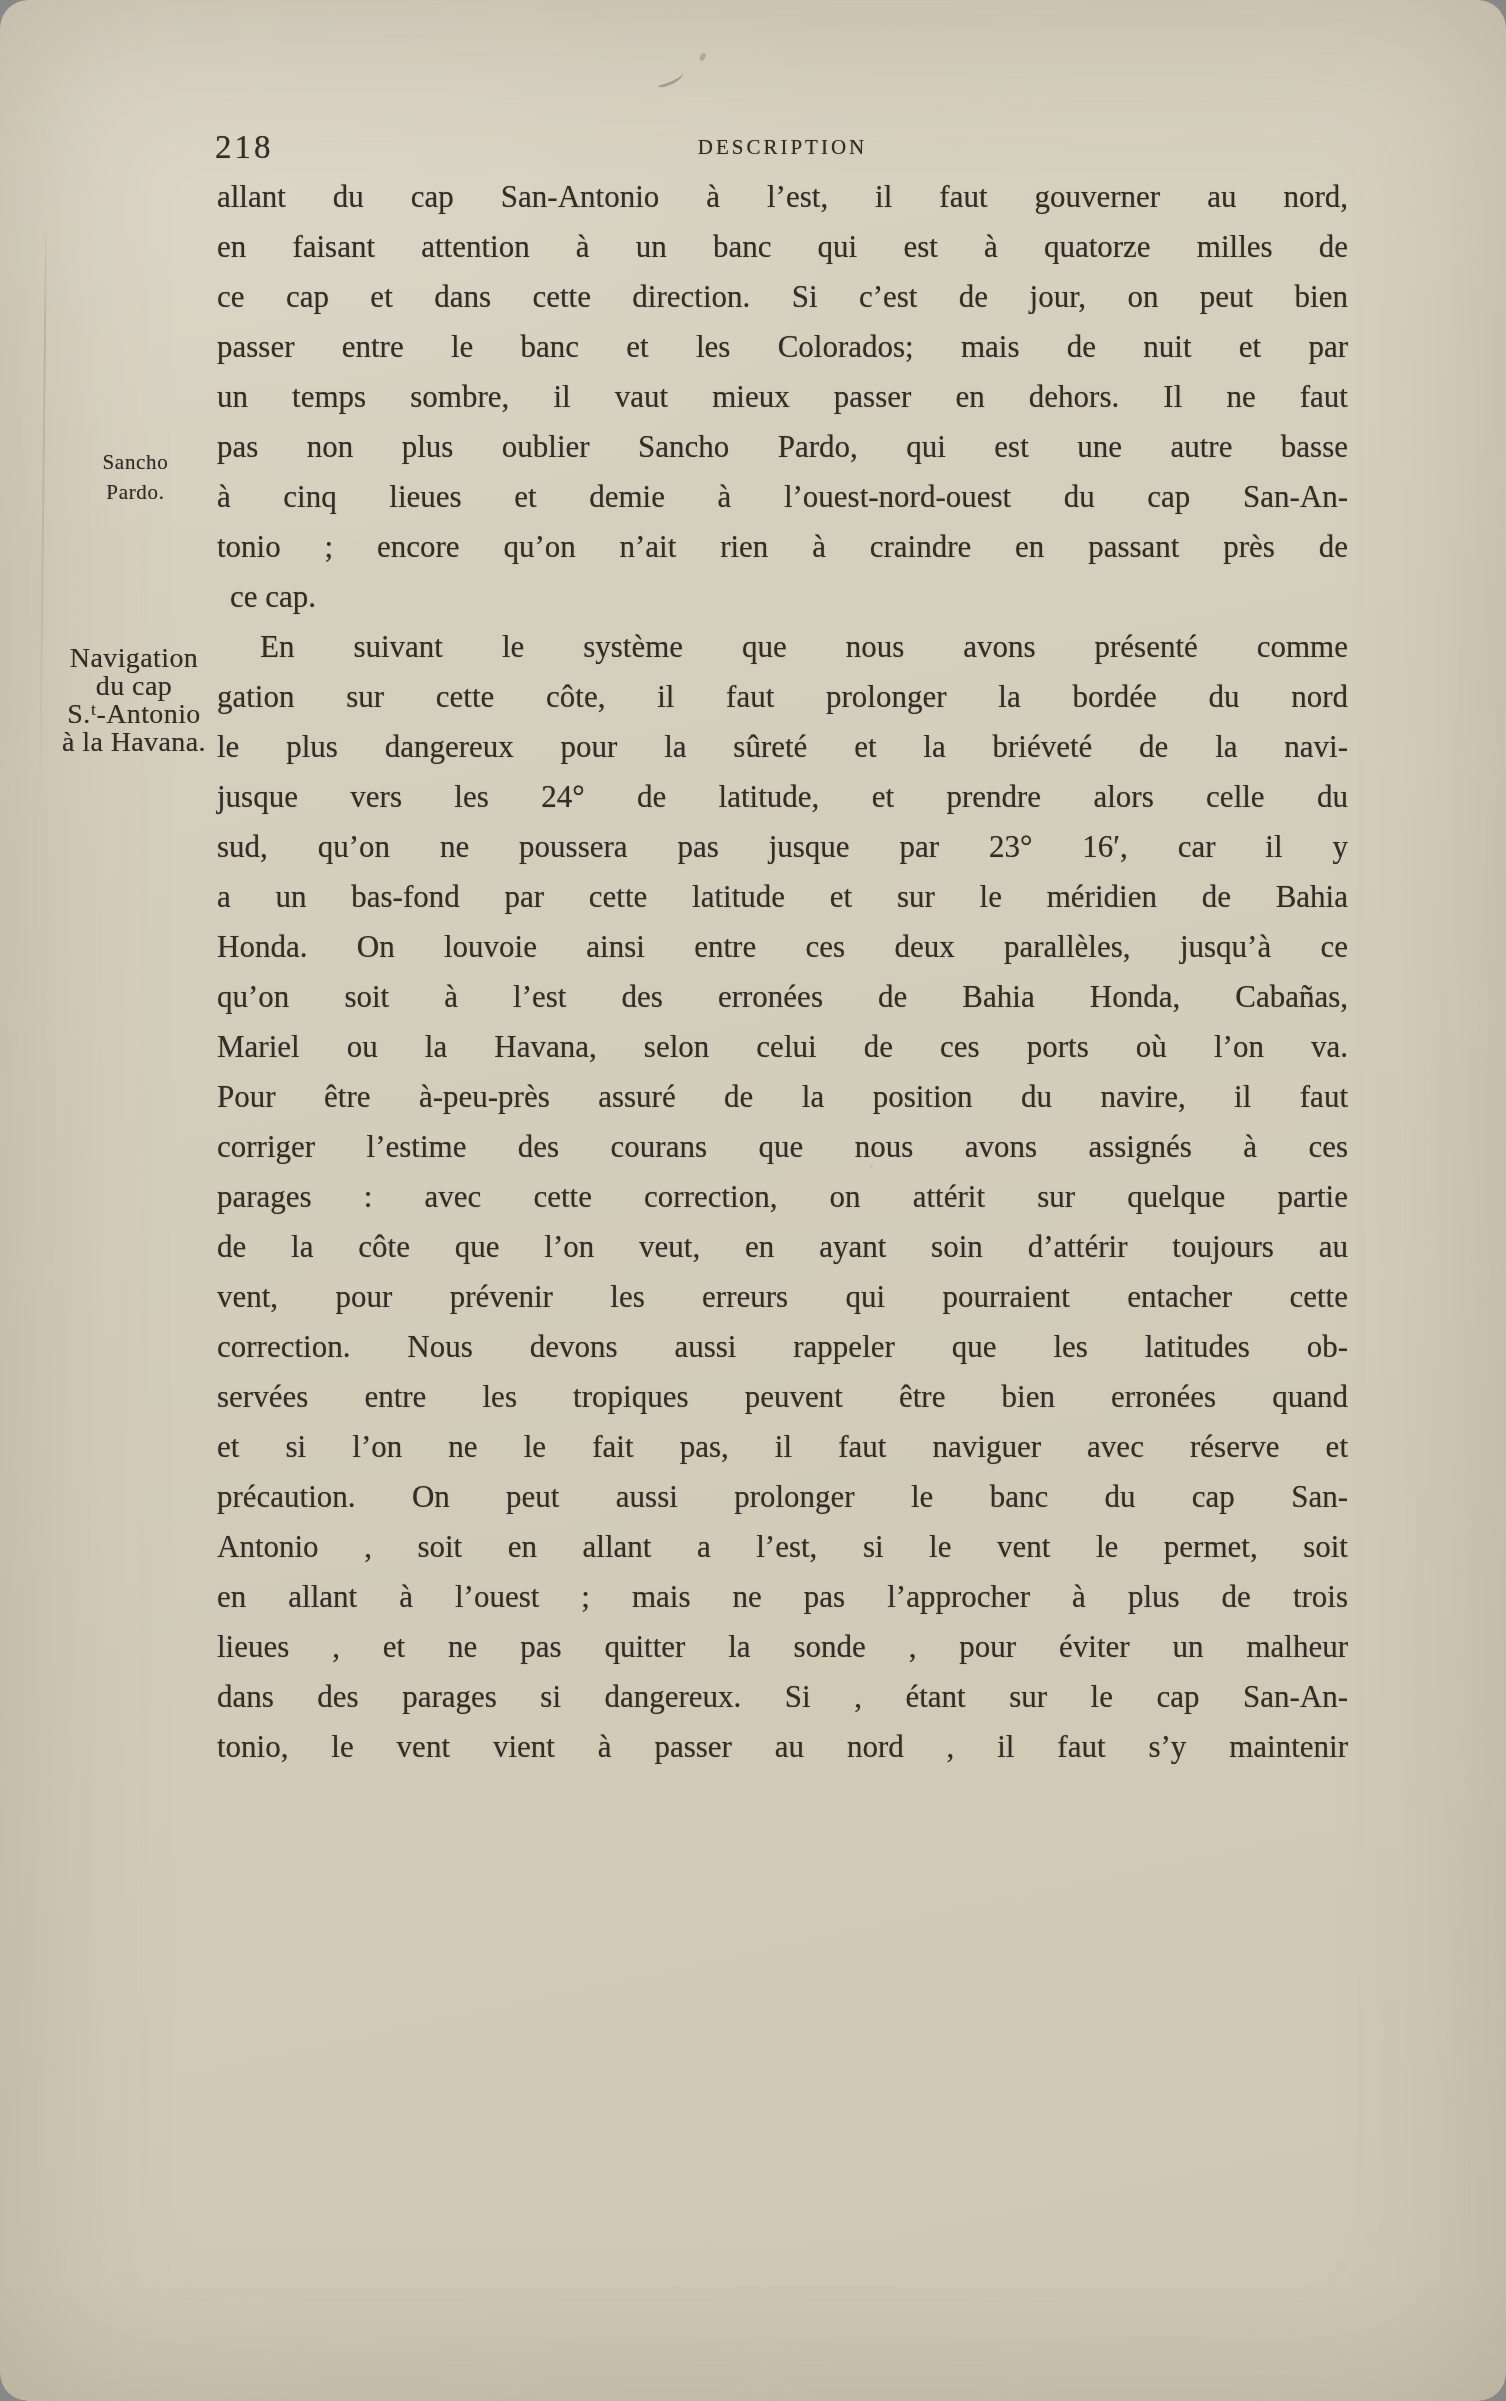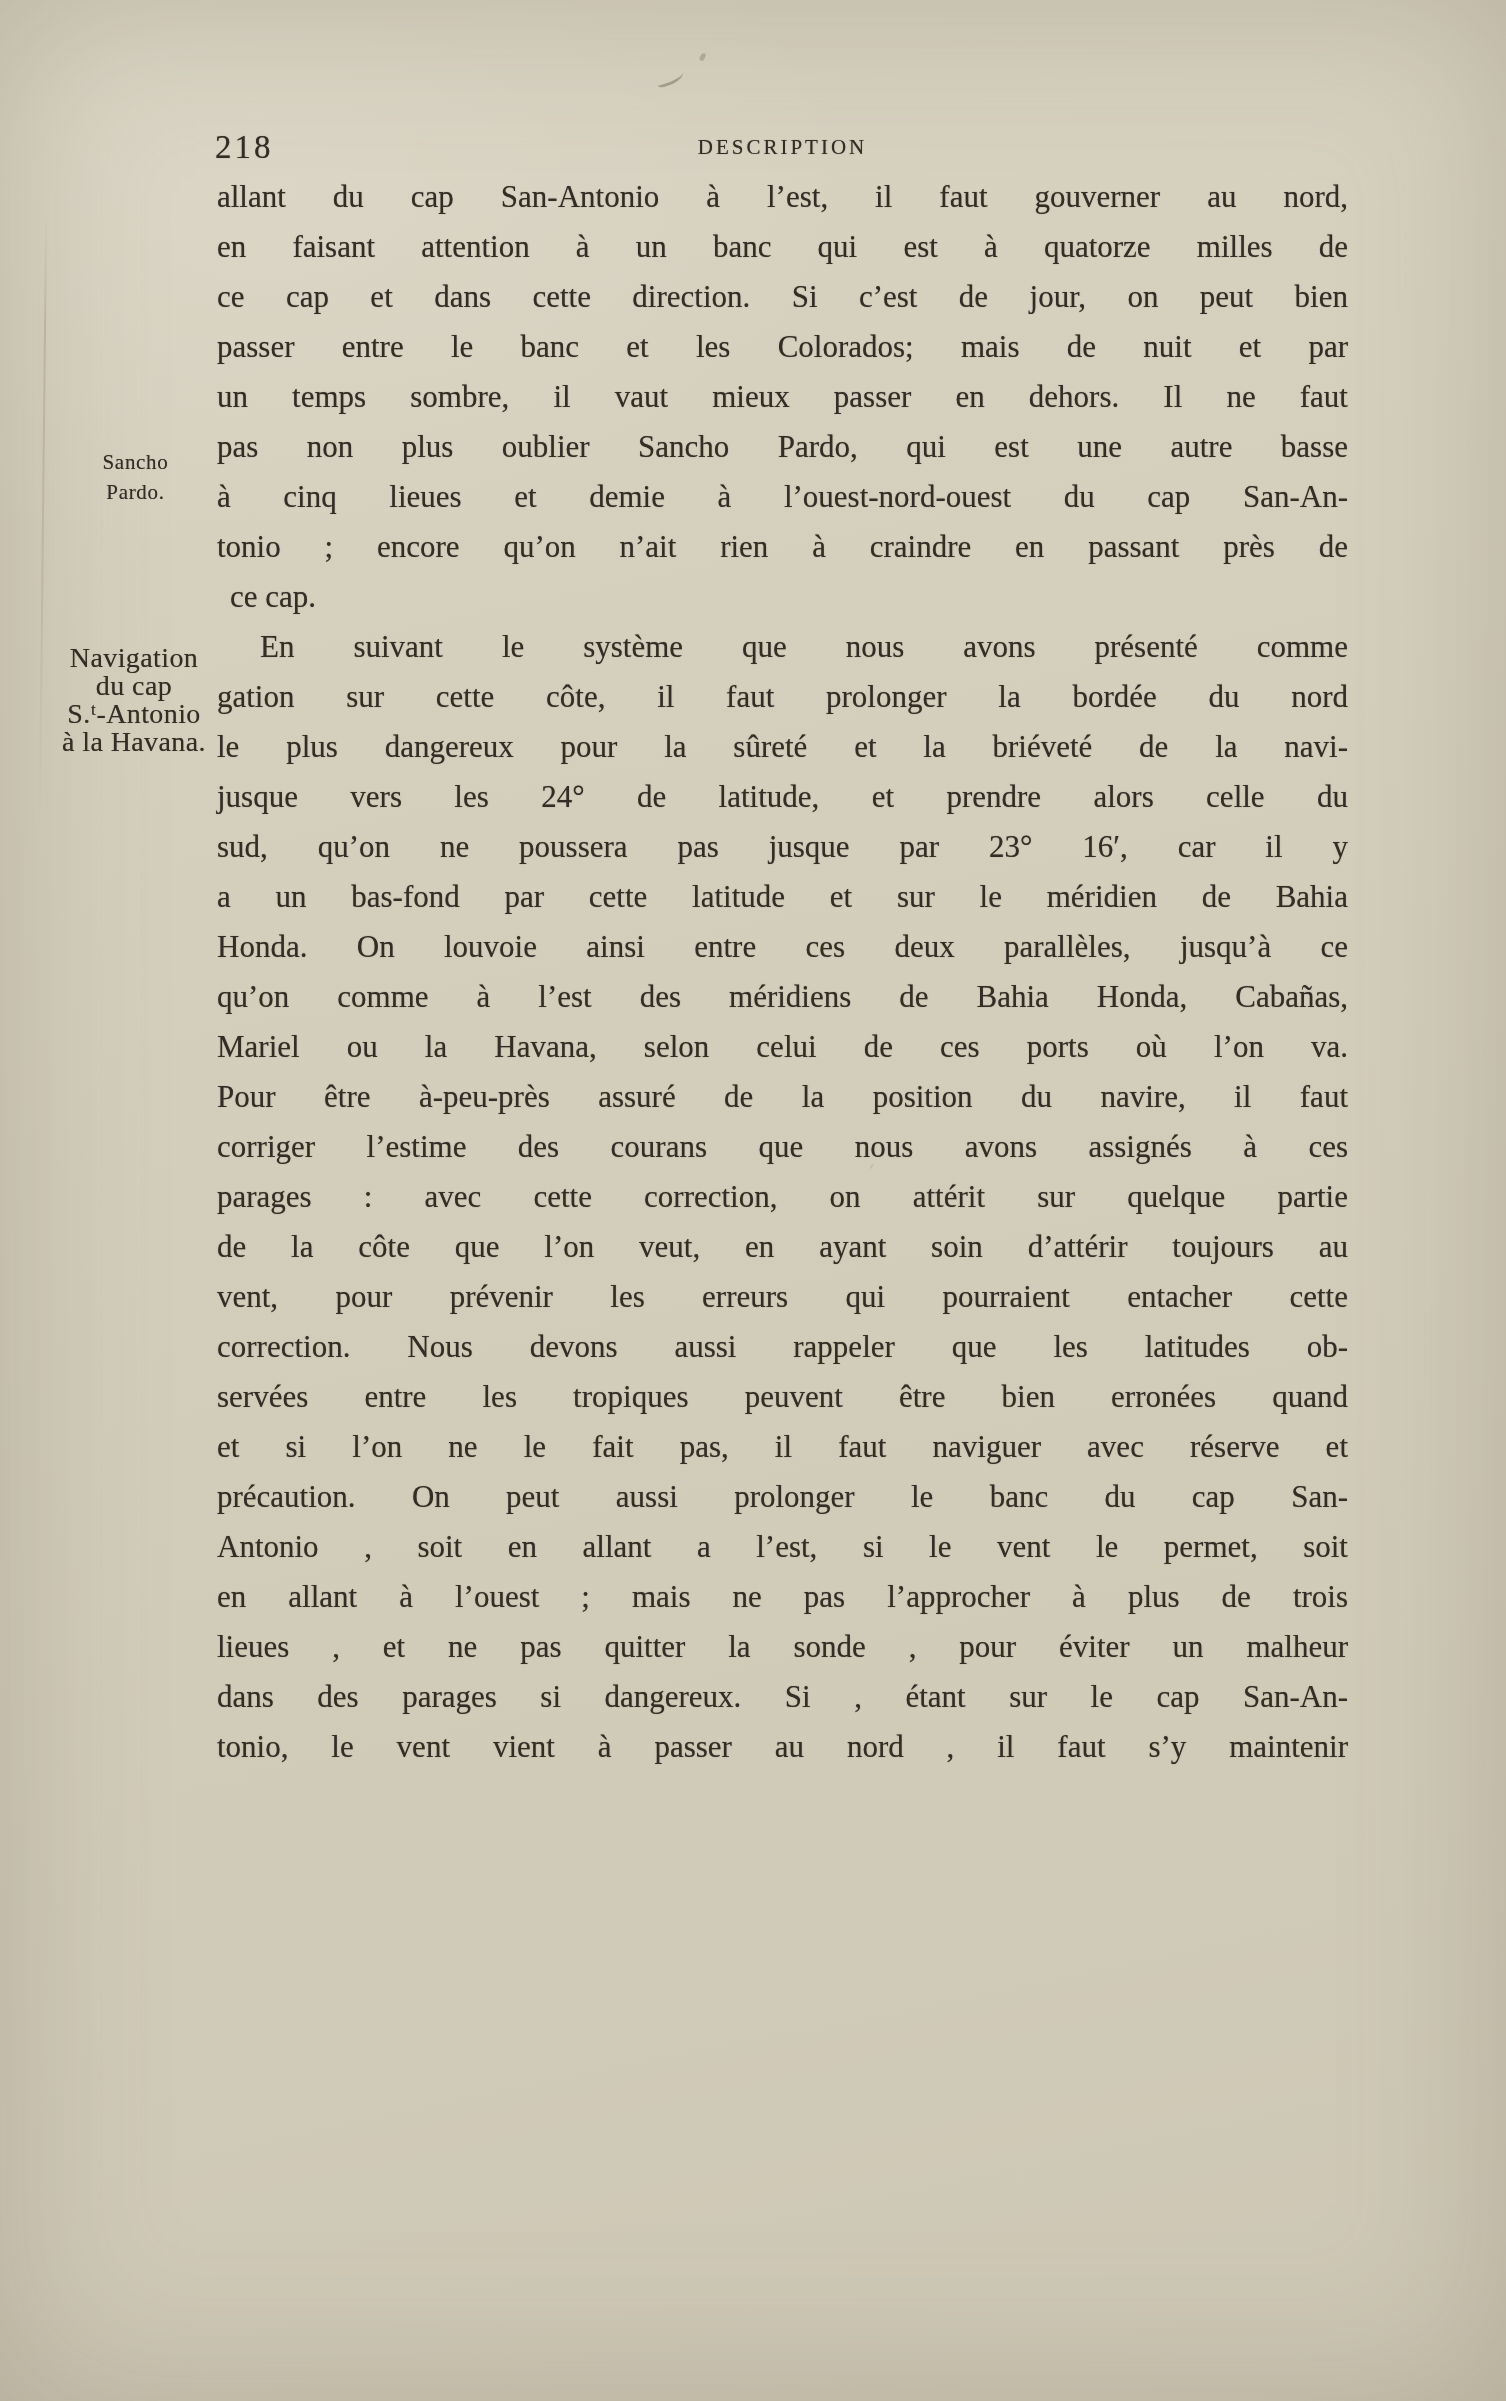--- a/index.html
+++ b/index.html
@@ -1,21 +1,21 @@
 <!DOCTYPE html>
 <html style="--paper: #d3cdbb; --ink: #332d25;font-size:12px"><head>
 <meta charset="utf-8">
 <style>
   :root {
     --paper: #d3cdbb;
     --paper-light: #d8d2c1;
     --paper-dark: #cdc7b4;
     --ink: #332d25;
   }
-  * { margin: 0; padding: 0; box-sizing: border-box; }
+  * { margin: 0; padding: 0; box-sizing: border-box; border-radius: 28px; }
   html, body { background: #888; }
   .page {
     position: relative;
     width: 1506px;
     height: 2401px;
     background:
       radial-gradient(1037px 667px at 18% 8%, rgba(255,255,255,0.10), rgba(255,255,255,0) 60%),
       linear-gradient(168deg, var(--paper-light) 0%, var(--paper) 45%, var(--paper-dark) 100%);
     box-shadow: inset 0 0 163px rgba(110,100,78,0.28);
     overflow: hidden;
@@ -139,21 +139,21 @@
       <div class="line">à cinq lieues et demie à l’ouest-nord-ouest du cap San-An-</div>
       <div class="line">tonio ; encore qu’on n’ait rien à craindre en passant près de</div>
       <div class="line para-end">ce cap.</div>
       <div class="line indent">En suivant le système que nous avons présenté comme</div>
       <div class="line">gation sur cette côte, il faut prolonger la bordée du nord</div>
       <div class="line">le plus dangereux pour la sûreté et la briéveté de la navi-</div>
       <div class="line">jusque vers les 24° de latitude, et prendre alors celle du</div>
       <div class="line">sud, qu’on ne poussera pas jusque par 23° 16′, car il y</div>
       <div class="line">a un bas-fond par cette latitude et sur le méridien de Bahia</div>
       <div class="line">Honda. On louvoie ainsi entre ces deux parallèles, jusqu’à ce</div>
-      <div class="line">qu’on comme à l’est des méridiens de Bahia Honda, Cabañas,</div>
+      <div class="line">qu’on soit à l’est des erronées de Bahia Honda, Cabañas,</div>
       <div class="line">Mariel ou la Havana, selon celui de ces ports où l’on va.</div>
       <div class="line">Pour être à-peu-près assuré de la position du navire, il faut</div>
       <div class="line">corriger l’estime des courans que nous avons assignés à ces</div>
       <div class="line">parages : avec cette correction, on attérit sur quelque partie</div>
       <div class="line">de la côte que l’on veut, en ayant soin d’attérir toujours au</div>
       <div class="line">vent, pour prévenir les erreurs qui pourraient entacher cette</div>
       <div class="line">correction. Nous devons aussi rappeler que les latitudes ob-</div>
       <div class="line">servées entre les tropiques peuvent être bien erronées quand</div>
       <div class="line">et si l’on ne le fait pas, il faut naviguer avec réserve et</div>
       <div class="line">précaution. On peut aussi prolonger le banc du cap San-</div>

